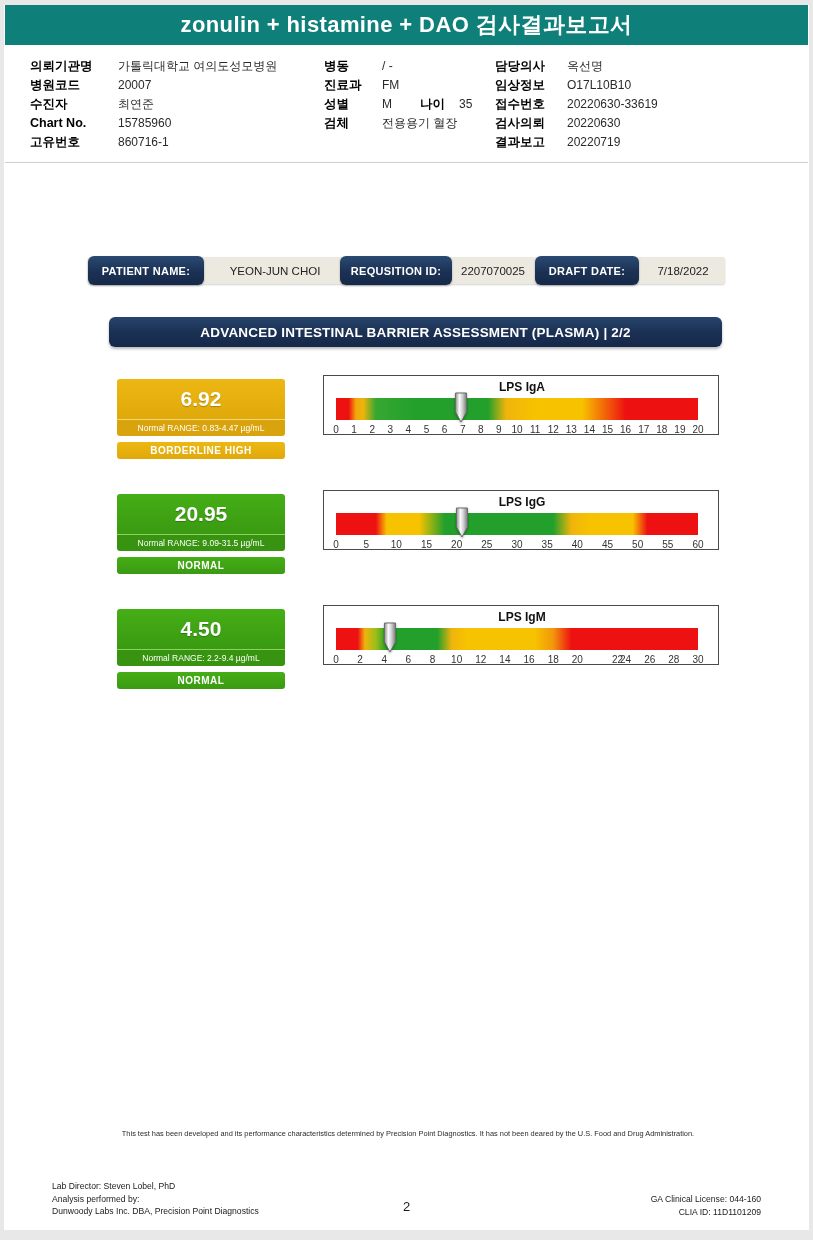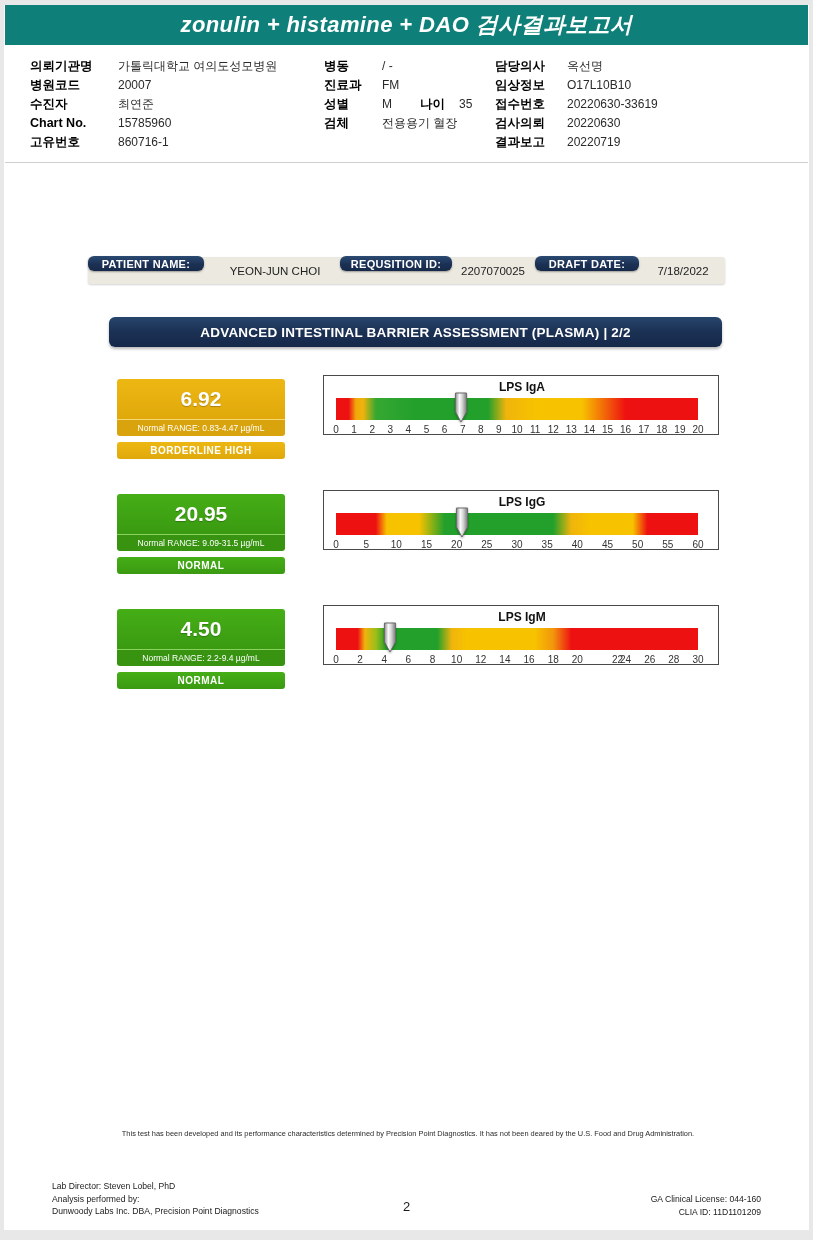--- a/index.html
+++ b/index.html
@@ -33,21 +33,20 @@
   .kr-header {
     position: absolute;
     left: 5px; top: 5px;
     width: 803px;
     height: 40px;
     background: #0f8079;
     display: flex;
     align-items: center;
     justify-content: center;
     border-bottom: 2px solid #ffffff;
-    font-style: italic;
   }
   .kr-title {
     color: #ffffff;
     font-size: 22px;
     font-weight: bold;
     letter-spacing: 0.4px;
     white-space: nowrap;
   }
 
   .kr-info {
@@ -114,21 +113,21 @@
     position: absolute;
     left: 83px; top: 14px;
     width: 637px; height: 27px;
     background: #ece9e0;
     border-radius: 3px;
     box-shadow: 0 1px 2px rgba(0,0,0,0.18);
   }
   .pill {
     position: absolute;
     top: -1px;
-    height: 15px;
+    height: 29px;
     background: linear-gradient(180deg,#2b4a72 0%, #1b3154 55%, #16294a 100%);
     border-radius: 6px;
     color: #ffffff;
     font-size: 11px;
     font-weight: bold;
     letter-spacing: 0.3px;
     display: flex;
     align-items: center;
     justify-content: center;
     box-shadow: 0 1px 2px rgba(0,0,0,0.35);

